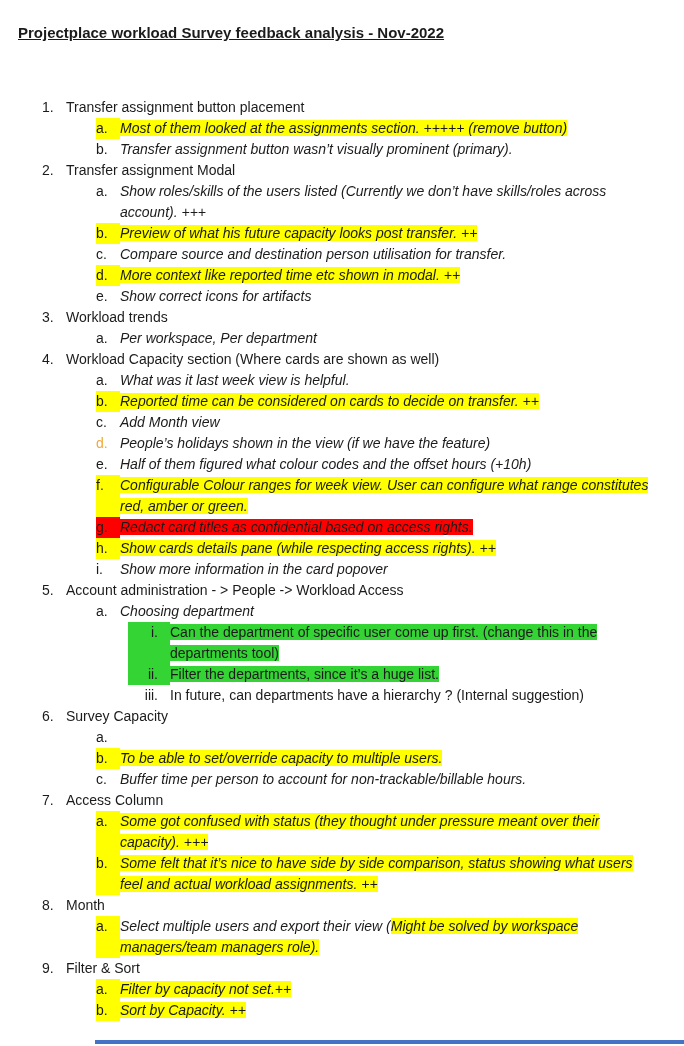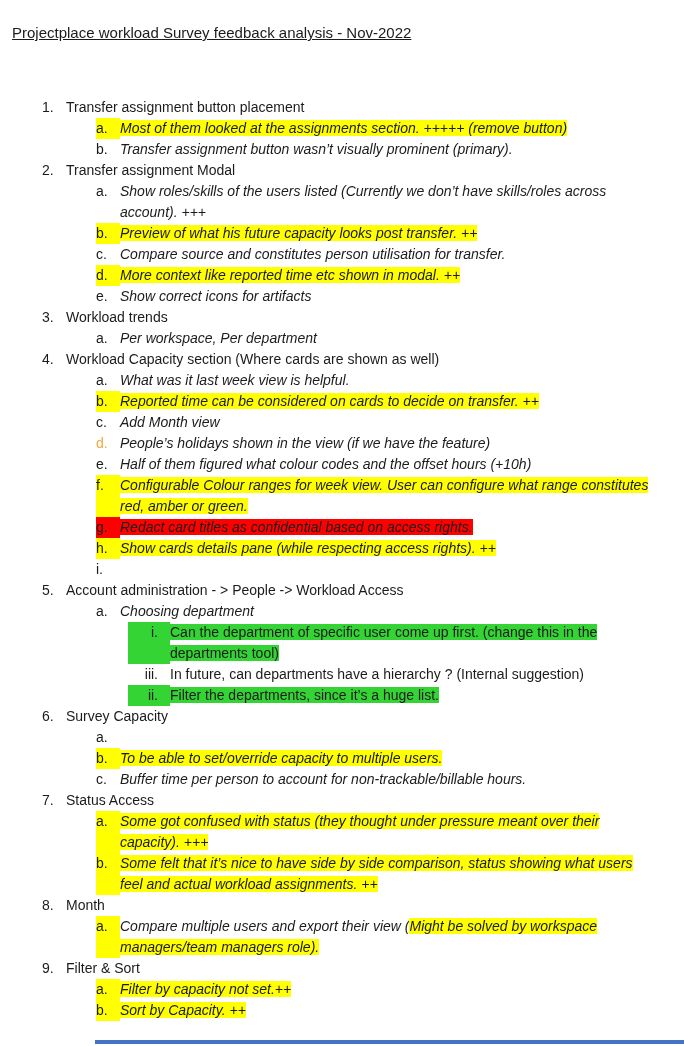--- a/index.html
+++ b/index.html
@@ -10,23 +10,23 @@
   }
   .page {
     position: relative;
     width: 684px; height: 1046px;
     background: #ffffff;
     overflow: hidden;
     color: var(--text, #1b1b1b);
   }
   .title {
     position: absolute;
-    left: 12px; top: 24px;
+    left: 18px; top: 24px;
     font-size: 15px;
-    font-weight: normal;
+    font-weight: bold;
     text-decoration: underline;
     white-space: nowrap;
   }
   .list {
     position: absolute;
     left: 0; top: 97px;
     width: 684px;
   }
   .row {
     display: flex;
@@ -80,21 +80,21 @@
       <div class="row lvl2">
         <span class="marker">a.</span>
         <span class="text"><span class="seg">Show roles/skills of the users listed (Currently we don’t have skills/roles across account). +++</span></span>
       </div>
       <div class="row lvl2">
         <span class="marker hl-yellow">b.</span>
         <span class="text"><span class="seg hl-yellow">Preview of what his future capacity looks post transfer. ++</span></span>
       </div>
       <div class="row lvl2">
         <span class="marker">c.</span>
-        <span class="text"><span class="seg">Compare source and constitutes person utilisation for transfer.</span></span>
+        <span class="text"><span class="seg">Compare source and destination person utilisation for transfer.</span></span>
       </div>
       <div class="row lvl2">
         <span class="marker hl-yellow">d.</span>
         <span class="text"><span class="seg hl-yellow">More context like reported time etc shown in modal. ++</span></span>
       </div>
       <div class="row lvl2">
         <span class="marker">e.</span>
         <span class="text"><span class="seg">Show correct icons for artifacts</span></span>
       </div>
       <div class="row lvl1">
@@ -136,75 +136,76 @@
       <div class="row lvl2">
         <span class="marker hl-red">g.</span>
         <span class="text"><span class="seg hl-red">Redact card titles as confidential based on access rights.</span></span>
       </div>
       <div class="row lvl2">
         <span class="marker hl-yellow">h.</span>
         <span class="text"><span class="seg hl-yellow">Show cards details pane (while respecting access rights). ++</span></span>
       </div>
       <div class="row lvl2">
         <span class="marker">i.</span>
+        <span class="text"><span class="seg">Show more information in the card popover</span></span>
       </div>
       <div class="row lvl1">
         <span class="marker">5.</span>
         <span class="text"><span class="seg">Account administration - &gt; People -&gt; Workload Access</span></span>
       </div>
       <div class="row lvl2">
         <span class="marker">a.</span>
         <span class="text"><span class="seg">Choosing department</span></span>
       </div>
       <div class="row lvl3">
         <span class="marker hl-green">i.</span>
         <span class="text"><span class="seg hl-green">Can the department of specific user come up first. (change this in the departments tool)</span></span>
       </div>
       <div class="row lvl3">
+        <span class="marker hl-green">ii.</span>
+        <span class="text"><span class="seg hl-green">Filter the departments, since it’s a huge list.</span></span>
+      </div>
+      <div class="row lvl3">
         <span class="marker">iii.</span>
         <span class="text"><span class="seg">In future, can departments have a hierarchy ? (Internal suggestion)</span></span>
       </div>
-      <div class="row lvl3">
-        <span class="marker hl-green">ii.</span>
-        <span class="text"><span class="seg hl-green">Filter the departments, since it’s a huge list.</span></span>
-      </div>
       <div class="row lvl1">
         <span class="marker">6.</span>
         <span class="text"><span class="seg">Survey Capacity</span></span>
       </div>
       <div class="row lvl2">
         <span class="marker">a.</span>
       </div>
       <div class="row lvl2">
         <span class="marker hl-yellow">b.</span>
         <span class="text"><span class="seg hl-yellow">To be able to set/override capacity to multiple users.</span></span>
       </div>
       <div class="row lvl2">
         <span class="marker">c.</span>
         <span class="text"><span class="seg">Buffer time per person to account for non-trackable/billable hours.</span></span>
       </div>
       <div class="row lvl1">
         <span class="marker">7.</span>
-        <span class="text"><span class="seg">Status Access</span></span>
+        <span class="text"><span class="seg">Access Column</span></span>
       </div>
       <div class="row lvl2">
         <span class="marker hl-yellow">a.</span>
         <span class="text"><span class="seg hl-yellow">Some got confused with status (they thought under pressure meant over their capacity). +++</span></span>
       </div>
       <div class="row lvl2">
         <span class="marker hl-yellow">b.</span>
         <span class="text"><span class="seg hl-yellow">Some felt that it’s nice to have side by side comparison, status showing what users feel and actual workload assignments. ++</span></span>
       </div>
       <div class="row lvl1">
         <span class="marker">8.</span>
         <span class="text"><span class="seg">Month</span></span>
       </div>
       <div class="row lvl2">
         <span class="marker hl-yellow">a.</span>
-        <span class="text"><span class="seg">Compare multiple users and export their view (</span><span class="seg hl-yellow">Might be solved by workspace managers/team managers role).</span></span>
+        <span class="text"><span class="seg">Select multiple users and export their view (</span><span class="seg hl-yellow">Might be solved by workspace managers/team managers role).</span></span>
       </div>
       <div class="row lvl1">
         <span class="marker">9.</span>
         <span class="text"><span class="seg">Filter &amp; Sort</span></span>
       </div>
       <div class="row lvl2">
         <span class="marker hl-yellow">a.</span>
         <span class="text"><span class="seg hl-yellow">Filter by capacity not set.++</span></span>
       </div>
       <div class="row lvl2">

